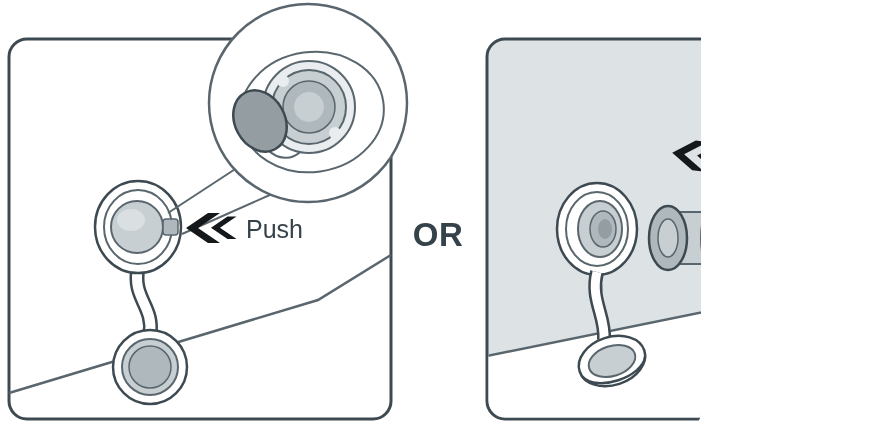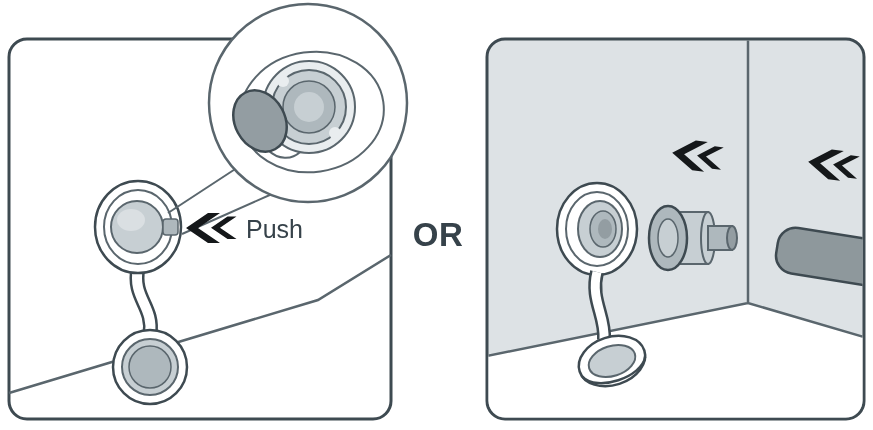--- a/index.html
+++ b/index.html
@@ -1,17 +1,17 @@
 <!DOCTYPE html>
 <html style="--outline: #3e4a51; --line: #5a666d; --panel-fill: #dde2e5; --bezel: #e9edef; --part-light: #c7cfd3; --part-mid: #aeb8bd; --part-dark: #939da2; --highlight: #dadfe2; --hose: #8e989c; --arrow: #15181a; --text: #36424a; --background: #ffffff;"><head>
 <meta charset="utf-8">
 <style>
   * { margin:0; padding:0; box-sizing:border-box; }
   html,body { background:#ffffff; font-family:"Liberation Sans", sans-serif; }
-  .canvas { position:relative; width:873px; height:430px; background:#ffffff; overflow:hidden;border-radius:18px; }
+  .canvas { position:relative; width:701px; height:430px; background:#ffffff; overflow:hidden;border-radius:18px; }
   .canvas svg { display:block; width:873px; height:430px; }
 
   .f-white{fill:#ffffff}
   .f-none{fill:none}
   .f-panel{fill:var(--panel-fill,#dde2e5)}
   .f-bezel{fill:var(--bezel,#e9edef)}
   .f-light{fill:var(--part-light,#c7cfd3)}
   .f-mid{fill:var(--part-mid,#aeb8bd)}
   .f-dark{fill:var(--part-dark,#939da2)}
   .f-hl{fill:var(--highlight,#dadfe2)}

